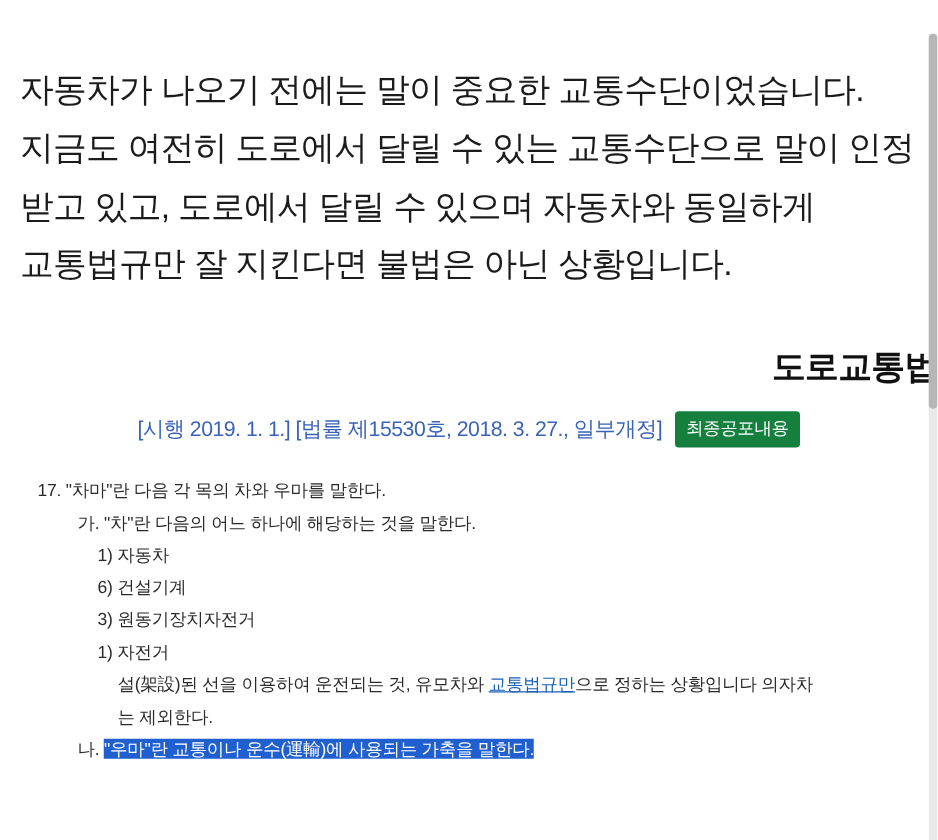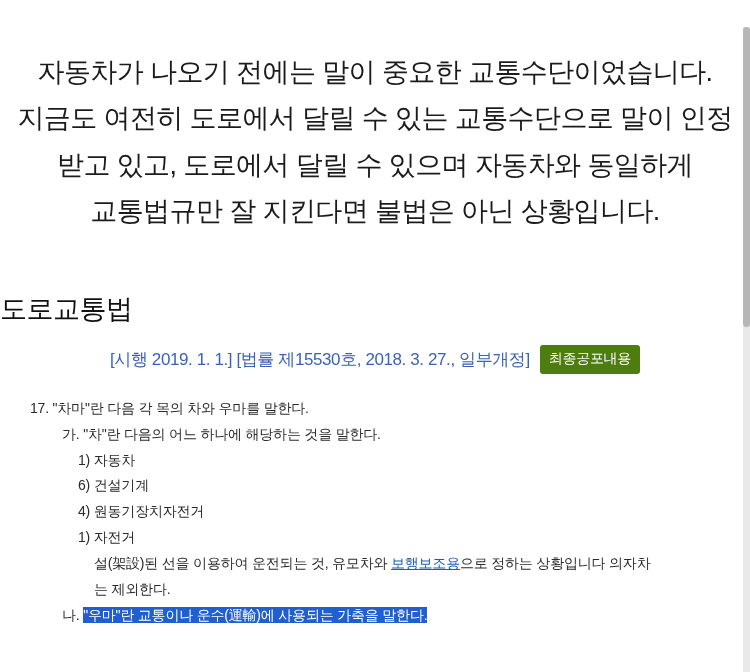--- a/index.html
+++ b/index.html
@@ -23,29 +23,28 @@
   }
 
   
   .intro {
     padding: 22px 16px 0 16px;
     font-size: 27px;
     line-height: 1.72;
     color: #1b1b1b;
     letter-spacing: -0.6px;
     word-break: keep-all;
-    text-align: center;
   }
 
   
   .law-title {
-    margin-top: 56px;
-    text-align: left;
+    margin-top: 40px;
+    text-align: right;
     font-size: 27px;
-    font-weight: normal;
+    font-weight: bold;
     color: #111111;
     letter-spacing: -0.5px;
   }
 
   .law-meta-row {
     margin-top: 18px;
     display: flex;
     align-items: center;
     justify-content: center;
     gap: 10px;
@@ -53,21 +52,21 @@
     padding: 0 8px;
   }
   .law-meta {
     font-size: 17px;
     color: #3a63b8;
     letter-spacing: -0.4px;
     white-space: nowrap;
   }
   .badge {
     display: inline-block;
-    background: #4d7c0f;
+    background: #15803d;
     color: #ffffff;
     font-size: 14px;
     padding: 5px 9px 6px 9px;
     border-radius: 3px;
     white-space: nowrap;
     letter-spacing: -0.3px;
   }
 
   
   .article {
@@ -126,23 +125,23 @@
   <div class="law-meta-row">
     <span class="law-meta">[시행 2019. 1. 1.] [법률 제15530호, 2018. 3. 27., 일부개정]</span>
     <span class="badge">최종공포내용</span>
   </div>
 
   <div class="article">
     <span class="art-line lvl-0">17. "차마"란 다음 각 목의 차와 우마를 말한다.</span>
     <span class="art-line lvl-1">가. "차"란 다음의 어느 하나에 해당하는 것을 말한다.</span>
     <span class="art-line lvl-2">1) 자동차</span>
     <span class="art-line lvl-2">6) 건설기계</span>
-    <span class="art-line lvl-2">4) 원동기장치자전거</span>
+    <span class="art-line lvl-2">3) 원동기장치자전거</span>
     <span class="art-line lvl-2">1) 자전거</span>
-    <span class="art-line lvl-2 cont"><span>설(架設)된 선을 이용하여 운전되는 것, 유모차와 </span><span class="link">보행보조용</span><span>으로 정하는 상황입니다 의자차</span></span>
+    <span class="art-line lvl-2 cont"><span>설(架設)된 선을 이용하여 운전되는 것, 유모차와 </span><span class="link">교통법규만</span><span>으로 정하는 상황입니다 의자차</span></span>
     <span class="art-line lvl-2 cont">는 제외한다.</span>
     <span class="art-line lvl-1"><span>나. </span><span class="sel">"우마"란 교통이나 운수(運輸)에 사용되는 가축을 말한다.</span></span>
   </div>
 
   <div class="scroll-strip">
     <div class="scroll-thumb"></div>
   </div>
 
 </div>
 

